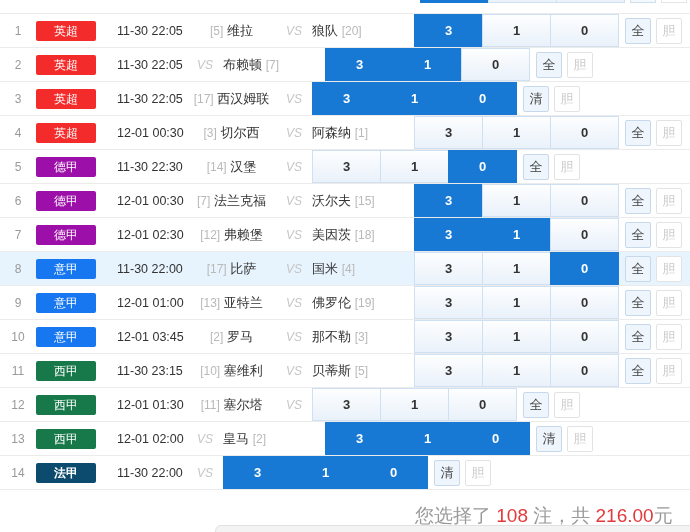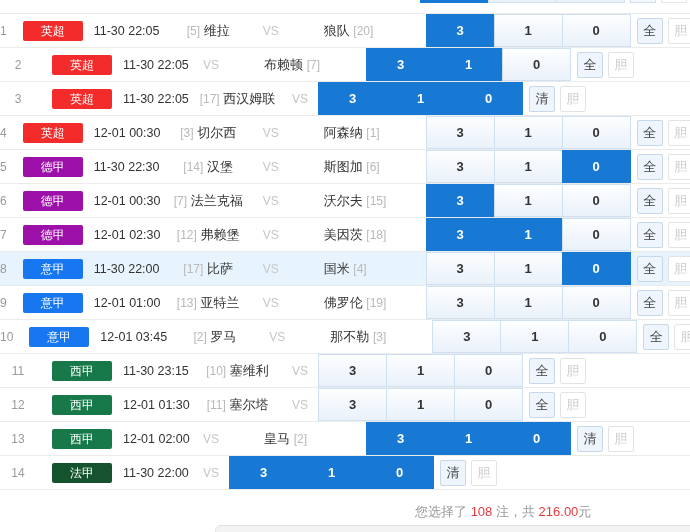--- a/index.html
+++ b/index.html
@@ -15,40 +15,40 @@
   .stub-0 { left:557px; width:68px; background:#eaf2fa; border-right:1px solid #cfe0f2; border-bottom:1px solid #cfe0f2; }
   .stub-btn { position:absolute; top:0; height:3px; width:26px; border:1px solid #dde6f0; border-top:none; background:#fff; }
   .stub-btn.a { left:630px; border-color:#cfdfee; background:#f3f8fd; }
   .stub-btn.b { left:661px; border-color:#e6e6e6; }
 
   
   .row { position:relative; display:flex; align-items:center; height:34px;
     border-bottom:1px solid #ebebeb; background:#fff; }
   .row.hl { background:#e8f4fd; }
   .c-num { width:36px; text-align:center; font-size:12px; color:#999; }
-  .badge { margin-left:16px; width:60px; height:20px; line-height:20px; border-radius:2px;
+  .badge { margin-left:0; width:60px; height:20px; line-height:20px; border-radius:2px;
     color:#fff; font-size:12px; text-align:center; flex:none; }
-  .c-time { margin-left:11px; width:70px; font-size:12.5px; color:#333; flex:none; }
+  .c-time { margin-left:21px; width:70px; font-size:12.5px; color:#333; flex:none; }
   .c-home { width:89px; text-align:center; font-size:13px; color:#333; flex:none; white-space:nowrap; overflow:hidden; }
-  .c-vs { width:36px; text-align:center; font-size:12px; color:#c6c6c6; flex:none; }
-  .c-away { width:102px; text-align:left; font-size:13px; color:#333; flex:none; white-space:nowrap; overflow:hidden;margin-left:35px; }
+  .c-vs { width:36px; text-align:center; font-size:12px; color:#c6c6c6; flex:none;font-style:italic; }
+  .c-away { width:102px; text-align:left; font-size:13px; color:#333; flex:none; white-space:nowrap; overflow:hidden; }
   .rank { color:#b9b9b9; font-size:12px; }
   .cell { width:69px; height:33px; line-height:31px; text-align:center; font-size:13px; font-weight:bold;
     color:#333; border:1px solid #cfe0f2; background:linear-gradient(180deg,#fdfeff 0%,#e9f1fa 100%);
     cursor:pointer; flex:none; }
   .cell + .cell { margin-left:-1px; }
   .cell.sel { background:#1779d4; border-color:#1779d4; color:#fff; }
   .btn { width:26px; height:26px; line-height:24px; text-align:center; font-size:13px;
     border-radius:2px; cursor:pointer; flex:none; }
   .btn-all { margin-left:6px; background:#eef5fc; border:1px solid #c7d8ea; color:#444; }
   .btn-dan { margin-left:5px; background:#fff; border:1px solid #e3e3e3; color:#ccc; }
 
   
   .footer { position:relative; height:42px; background:#fff; }
-  .summary { position:absolute; left:415px; top:13px; font-size:13px; color:#999; white-space:nowrap; }
+  .summary { position:absolute; left:415px; top:13px; font-size:19px; color:#999; white-space:nowrap; }
   .summary .red { color:#e4393c; }
   .summary span { display:inline; }
   .panel-edge { position:absolute; left:215px; top:35px; width:480px; height:12px;
     background:#f3f3f3; border:1px solid #e1e1e1; border-radius:6px 6px 0 0; }
 </style>
 </head>
 <body>
 
 <div class="wrap">
 
@@ -114,21 +114,20 @@
     <button class="btn btn-all">全</button>
     <button class="btn btn-dan">胆</button>
   </div>
 
   <div class="row">
     <div class="c-num">5</div>
     <div class="badge" style="background: rgb(157, 15, 169);">德甲</div>
     <div class="c-time">11-30 22:30</div>
     <div class="c-home"><span class="rank">[14]</span> <span>汉堡</span></div>
     <div class="c-vs">VS</div>
-    <div class="c-away"><span>斯图加</span> <span class="rank">[6]</span></div>
     <div class="cell">3</div>
     <div class="cell">1</div>
     <div class="cell sel">0</div>
     <button class="btn btn-all">全</button>
     <button class="btn btn-dan">胆</button>
   </div>
 
   <div class="row">
     <div class="c-num">6</div>
     <div class="badge" style="background: rgb(157, 15, 169);">德甲</div>
@@ -198,20 +197,21 @@
     <button class="btn btn-all">全</button>
     <button class="btn btn-dan">胆</button>
   </div>
 
   <div class="row">
     <div class="c-num">11</div>
     <div class="badge" style="background: rgb(23, 121, 74);">西甲</div>
     <div class="c-time">11-30 23:15</div>
     <div class="c-home"><span class="rank">[10]</span> <span>塞维利</span></div>
     <div class="c-vs">VS</div>
+    <div class="c-away"><span>贝蒂斯</span> <span class="rank">[5]</span></div>
     <div class="cell">3</div>
     <div class="cell">1</div>
     <div class="cell">0</div>
     <button class="btn btn-all">全</button>
     <button class="btn btn-dan">胆</button>
   </div>
 
   <div class="row">
     <div class="c-num">12</div>
     <div class="badge" style="background: rgb(23, 121, 74);">西甲</div>
@@ -233,21 +233,21 @@
     <div class="c-away"><span>皇马</span> <span class="rank">[2]</span></div>
     <div class="cell sel">3</div>
     <div class="cell sel">1</div>
     <div class="cell sel">0</div>
     <button class="btn btn-all">清</button>
     <button class="btn btn-dan">胆</button>
   </div>
 
   <div class="row">
     <div class="c-num">14</div>
-    <div class="badge" style="background: #14532d;">法甲</div>
+    <div class="badge" style="background: #0c4a6e; font-weight: bold;">法甲</div>
     <div class="c-time">11-30 22:00</div>
     <div class="c-vs">VS</div>
     <div class="cell sel">3</div>
     <div class="cell sel">1</div>
     <div class="cell sel">0</div>
     <button class="btn btn-all">清</button>
     <button class="btn btn-dan">胆</button>
   </div>
 </div>
 

